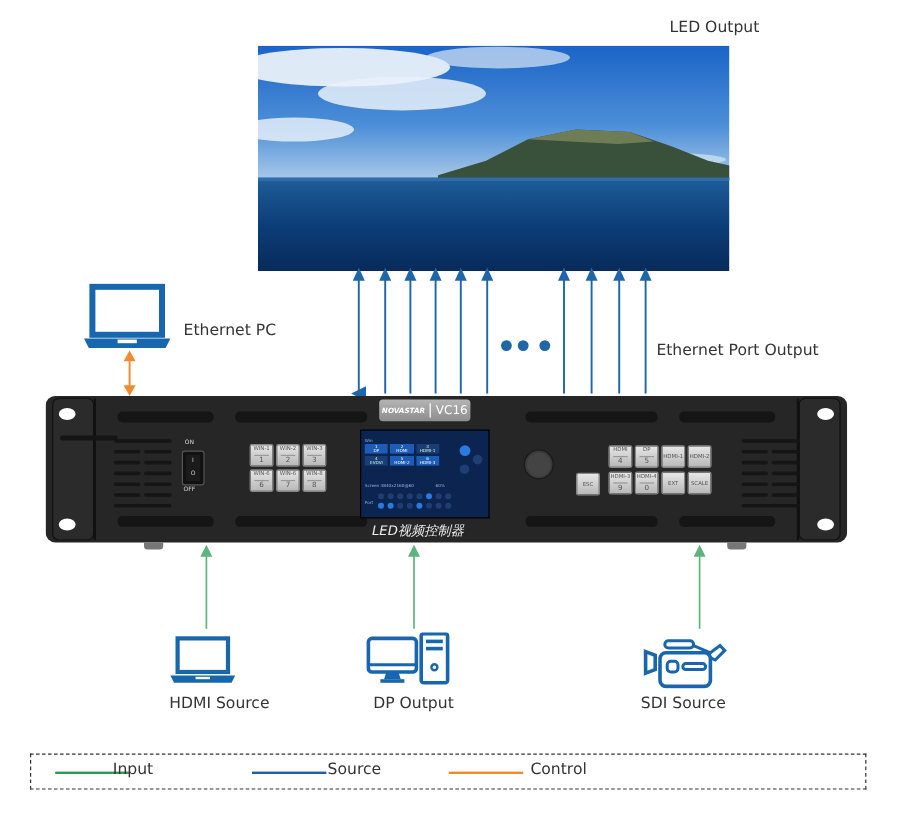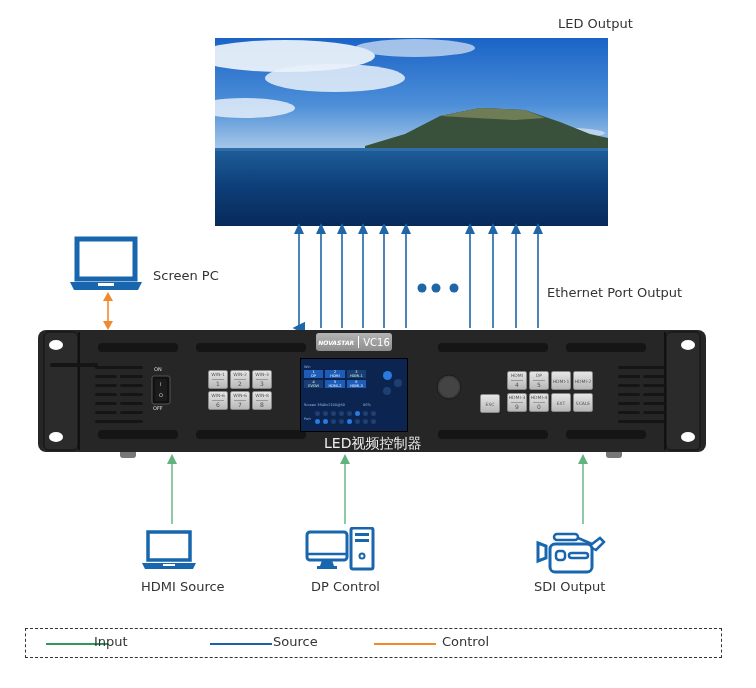--- a/index.html
+++ b/index.html
@@ -78,21 +78,21 @@
     <circle cx="174" cy="66" r="4.5"></circle>
   </g>
 </svg>
 <div class="abs label" style="left:547px;top:285px;text-align:right;">Ethernet Port Output</div>
 
 <svg class="abs" style="left:68px;top:236px;" width="76" height="58" viewBox="0 0 76 58">
   <rect x="9" y="3" width="58" height="40" fill="none" stroke="#1866ad" stroke-width="5"></rect>
   <path d="M2 46 L74 46 L70 54 L6 54 Z" fill="#1866ad"></path>
   <rect x="30" y="47" width="16" height="3" fill="#fff"></rect>
 </svg>
-<div class="abs label" style="left:153px;top:268px;">Screen PC</div>
+<div class="abs label" style="left:153px;top:268px;">Ethernet PC</div>
 <svg class="abs" style="left:101px;top:292px;" width="14" height="38">
   <line x1="7" y1="3" x2="7" y2="35" stroke="#f08a2c" stroke-width="1.6"></line>
   <path d="M2,9 L7,0 L12,9 Z" fill="#f08a2c"></path>
   <path d="M2,29 L7,38 L12,29 Z" fill="#f08a2c"></path>
 </svg>
 
 <div class="abs device">
   <svg width="668" height="124" viewBox="0 0 668 124" style="position:absolute;left:0;top:0;">
     <rect x="0" y="0" width="668" height="122" rx="8" fill="#262626"></rect>
     <rect x="6" y="2" width="34" height="118" rx="5" fill="#2b2b2b" stroke="#111" stroke-width="1"></rect>
@@ -196,21 +196,21 @@
       <i style="width:5px;height:5px;border-radius:50%;background:#2b7ae0;"></i>
         <i style="width:5px;height:5px;border-radius:50%;background:#2b7ae0;"></i>
         <i style="width:5px;height:5px;border-radius:50%;background:#1f3e72;"></i>
         <i style="width:5px;height:5px;border-radius:50%;background:#1f3e72;"></i>
         <i style="width:5px;height:5px;border-radius:50%;background:#2b7ae0;"></i>
         <i style="width:5px;height:5px;border-radius:50%;background:#1f3e72;"></i>
         <i style="width:5px;height:5px;border-radius:50%;background:#1f3e72;"></i>
         <i style="width:5px;height:5px;border-radius:50%;background:#1f3e72;"></i>
     </div>
   </div>
-  <div class="abs" style="left:286px;top:105px;font-size:14px;color:#eee;">LED视频控制器</div>
+  <div class="abs" style="left:272px;top:105px;font-size:11px;color:#eee;font-style:italic;">LED视频控制器</div>
 
   <div class="btn" style="left:442px;top:64px;line-height:19px;">ESC</div>
   <div class="btn" style="left:469px;top:41px;"><span>HDMI</span><b>4</b></div>
   <div class="btn" style="left:491px;top:41px;"><span>DP</span><b>5</b></div>
   <div class="btn" style="left:513px;top:41px;line-height:19px;">HDMI-1</div>
   <div class="btn" style="left:535px;top:41px;line-height:19px;">HDMI-2</div>
   <div class="btn" style="left:469px;top:63px;"><span>HDMI-3</span><b>9</b></div>
   <div class="btn" style="left:491px;top:63px;"><span>HDMI-4</span><b>0</b></div>
   <div class="btn" style="left:513px;top:63px;line-height:19px;">EXT</div>
   <div class="btn" style="left:535px;top:63px;line-height:19px;">SCALE</div>
@@ -250,22 +250,22 @@
 <svg class="abs" style="left:534px;top:530px;" width="72" height="44" viewBox="0 0 72 44">
   <path d="M4 13 L12 16 L12 28 L4 31 Z" fill="none" stroke="#1866ad" stroke-width="3"></path>
   <rect x="16" y="14" width="42" height="28" rx="5" fill="none" stroke="#1866ad" stroke-width="3"></rect>
   <rect x="22" y="21" width="9" height="9" rx="3" fill="none" stroke="#1866ad" stroke-width="2.5"></rect>
   <rect x="35" y="23" width="19" height="5" rx="2.5" fill="none" stroke="#1866ad" stroke-width="2.5"></rect>
   <rect x="20" y="4" width="24" height="6" rx="3" fill="none" stroke="#1866ad" stroke-width="2.5"></rect>
   <path d="M44 8 L58 14 L66 8 L70 12 L62 20 L58 18" fill="none" stroke="#1866ad" stroke-width="2.5"></path>
 </svg>
 
 <div class="abs label" style="left:141px;top:579px;text-align:center;">HDMI Source</div>
-<div class="abs label" style="left:311px;top:579px;">DP Control</div>
-<div class="abs label" style="left:534px;top:579px;">SDI Output</div>
+<div class="abs label" style="left:311px;top:579px;">DP Output</div>
+<div class="abs label" style="left:534px;top:579px;">SDI Source</div>
 
 <div class="abs legend">
   <div class="abs" style="left:20px;top:14px;width:62px;height:1.5px;background:#2e9a5a;"></div>
   <div class="abs label" style="left:68px;top:5px;text-align:right;">Input</div>
   <div class="abs" style="left:184px;top:14px;width:62px;height:1.5px;background:#1f5fa3;"></div>
   <div class="abs label" style="left:247px;top:5px;">Source</div>
   <div class="abs" style="left:348px;top:14px;width:62px;height:1.5px;background:#f08a2c;"></div>
   <div class="abs label" style="left:416px;top:5px;">Control</div>
 </div>
 

